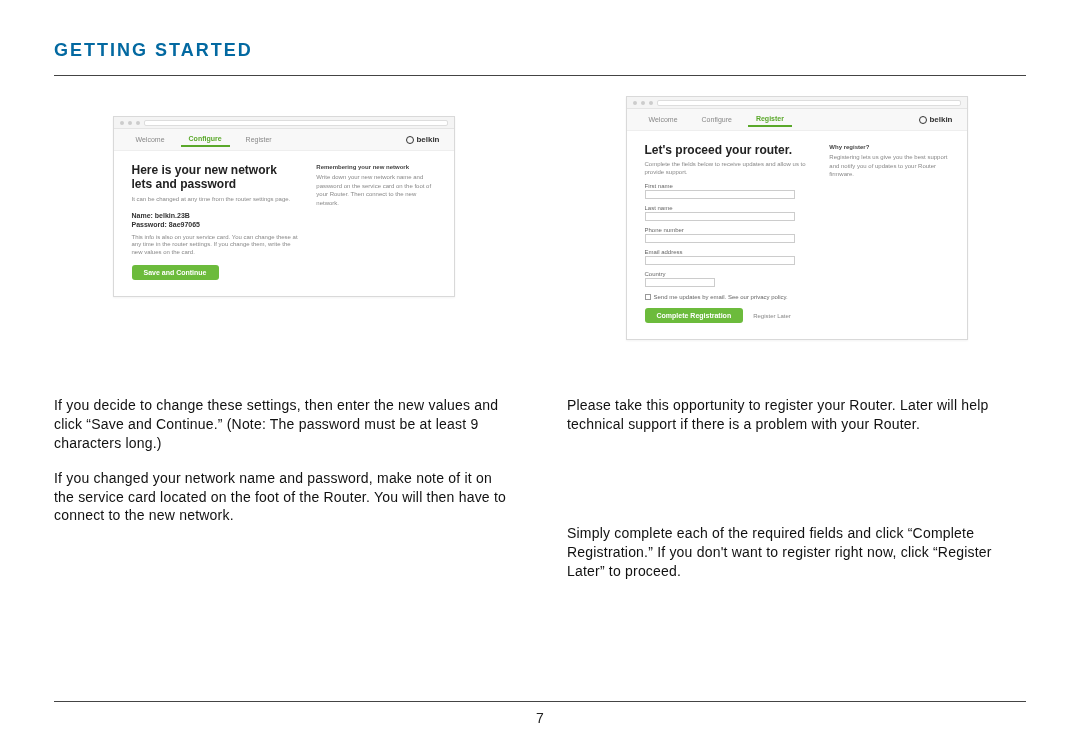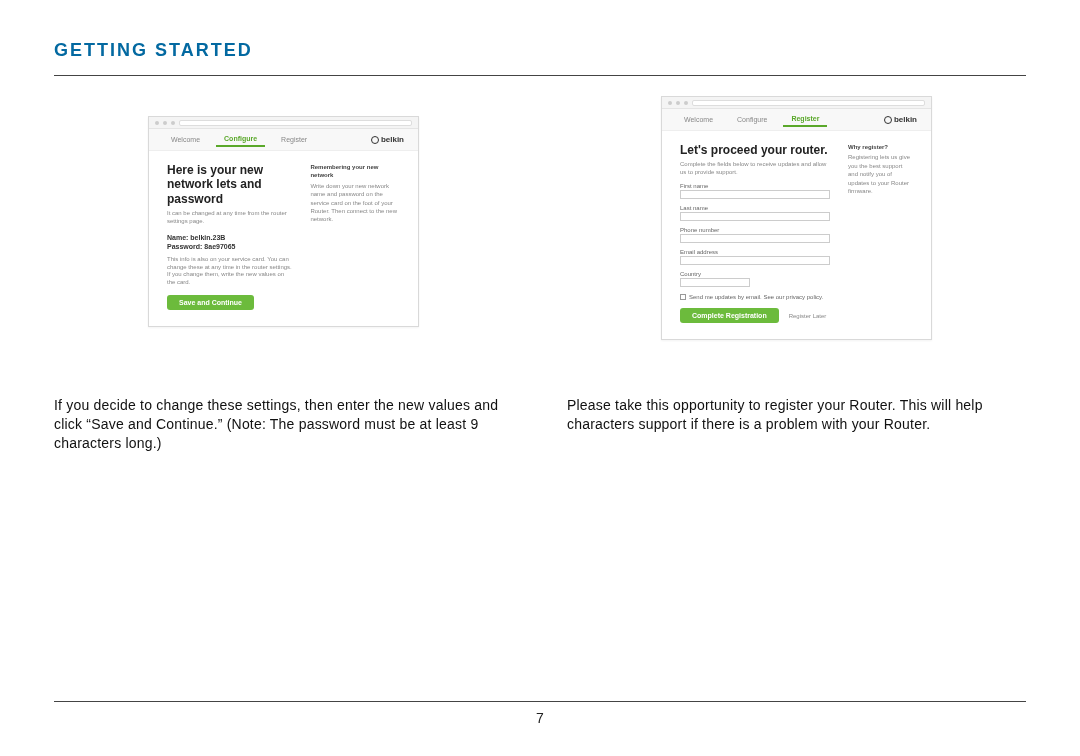--- a/index.html
+++ b/index.html
@@ -51,21 +51,21 @@
     flex-direction: column;
   }
   .shot-wrap {
     height: 260px;
     display: flex;
     align-items: flex-start;
     justify-content: center;
     margin-bottom: 20px;
   }
   .shot {
-    width: 271px;
+    width: 342px;
     border: 1px solid #d9d9d9;
     background: #fff;
     font-size: 7px;
     color: #555;
     box-shadow: 0 1px 2px rgba(0,0,0,0.05);
   }
   .shot-urlbar {
     height: 12px;
     background: #f4f4f4;
     border-bottom: 1px solid #e4e4e4;
@@ -210,20 +210,21 @@
           </div>
           <div class="sb-side">
             <div class="sh">Remembering your new network</div>
             <div>Write down your new network name and password on the service card on the foot of your Router. Then connect to the new network.</div>
           </div>
         </div>
       </div>
     </div>
     <div class="body-text">
       <p>If you decide to change these settings, then enter the new values and click “Save and Continue.” (Note: The password must be at least 9 characters long.)</p>
+      <p>If you changed your network name and password, make note of it on the service card located on the foot of the Router. You will then have to connect to the new network.</p>
     </div>
   </div>
 
   <div class="col col-right">
     <div class="shot-wrap" style="align-items:flex-start">
       <div class="shot" style="margin-top:-20px">
         <div class="shot-urlbar">
           <span class="circ"></span>
             <span class="circ"></span>
             <span class="circ"></span>
@@ -270,20 +271,21 @@
             <span class="sb-link">Register Later</span>
           </div>
           <div class="sb-side">
             <div class="sh">Why register?</div>
             <div>Registering lets us give you the best support and notify you of updates to your Router firmware.</div>
           </div>
         </div>
       </div>
     </div>
     <div class="body-text">
-      <p>Please take this opportunity to register your Router. This will help characters support if there is a problem with your Router.</p>
+      <p>Please take this opportunity to register your Router. Later will help technical support if there is a problem with your Router.</p>
+      <p class="extra-gap">Simply complete each of the required fields and click “Complete Registration.” If you don't want to register right now, click “Register Later” to proceed.</p>
     </div>
   </div>
 
 </div>
 
 <hr class="hr-bottom">
 <div class="page-number">7</div>
 
 </body></html>

